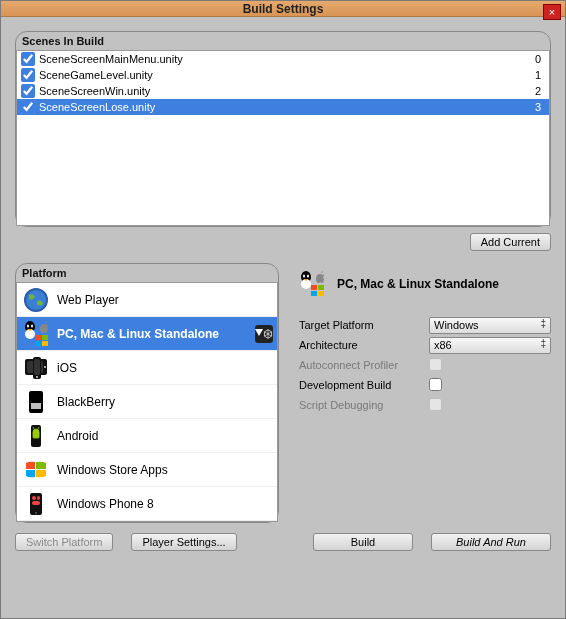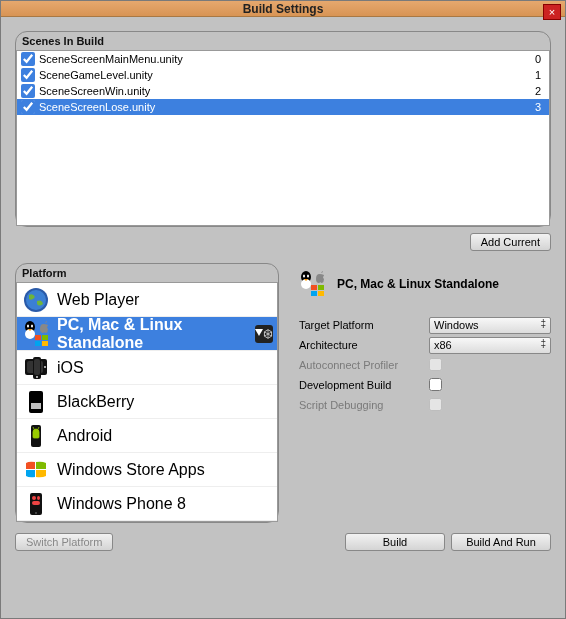--- a/index.html
+++ b/index.html
@@ -16,41 +16,41 @@
   .scene-row.selected { background: #3d80df; color: #fff; }
   .scene-check { width: 14px; height: 14px; margin-right: 4px; accent-color: #3d80df; }
   .scene-name { flex: 1; }
   .scene-index { width: 20px; text-align: right; }
   .add-current-row { display: flex; justify-content: flex-end; margin-top: 6px; }
   .btn { font-size: 11px; padding: 2px 10px; background: linear-gradient(#f2f2f2, #d4d4d4); border: 1px solid #888; border-radius: 3px; cursor: pointer; }
   .btn.disabled { color: #888; }
   .lower { display: flex; gap: 20px; margin-top: 12px; }
   .platform-panel { width: 264px; }
   .platform-list { background: #fff; border: 1px solid #999; height: 240px; overflow-y: scroll; }
-  .platform-row { display: flex; align-items: center; height: 34px; padding: 0 6px; font-size: 16px; cursor: pointer; border-bottom: 1px solid #eee; position: relative; }
+  .platform-row { display: flex; align-items: center; height: 34px; padding: 0 6px; font-size: 12px; cursor: pointer; border-bottom: 1px solid #eee; position: relative; }
   .platform-row.selected { background: #3d80df; color: #fff; font-weight: bold; }
   .platform-icon { width: 26px; height: 26px; margin-right: 8px; display: flex; align-items: center; justify-content: center; }
   .platform-row .current-marker { position: absolute; right: 4px; width: 18px; height: 18px; background: #222; border-radius: 3px; display:flex; align-items:center; justify-content:center; }
   .platform-row .current-marker::before { content:""; width:0; height:0; border-left:4px solid transparent; border-right:4px solid transparent; border-top:7px solid #fff; border-bottom:0; transform: translateY(-1px);}
   .platform-row .current-marker svg { width:14px; height:14px; }
   .settings-pane { flex: 1; padding-top: 2px; }
   .settings-header { display: flex; align-items: center; font-size: 12px; font-weight: bold; margin-bottom: 18px; margin-top: 6px;}
   .settings-header .hicon { width: 30px; height: 26px; margin-right: 8px; }
   .setting-row { display: flex; align-items: center; font-size: 11px; height: 20px; }
   .setting-row.disabled { color: #7a7a7a; }
   .setting-label { width: 130px; }
   .setting-control { flex: 1; }
   .popup { width: 100%; font-size: 11px; height: 17px; background: linear-gradient(#f8f8f8,#dcdcdc); border: 1px solid #888; border-radius: 2px; padding: 0 14px 0 4px; position: relative; text-align:left; cursor:pointer;}
   .popup::after { content: "‡"; position: absolute; right: 4px; top: 0px; font-size: 10px; color: #333; }
   .chk { width: 13px; height: 13px; }
-  .bottom-row { display: flex; margin-top: 10px; gap: 6px; }
+  .bottom-row { display: flex; margin-top: 10px; gap: 18px; }
   .bottom-row .btn { min-width: 0; }
   .bottom-row .spacer { flex: 1; }
   .bottom-row .build-btn { width: 100px; }
-  .bottom-row .buildrun-btn { width: 100px; }
+  .bottom-row .buildrun-btn { width: 120px; font-style: italic; }
   
   .icon-globe circle.outer { fill:#2a5aa8; }
   .icon-globe circle.inner { fill:#3b7fd4; }
   .icon-globe path { fill:#6fb43a; }
   .ico-combo { position:relative; width:26px; height:26px; }
   .winflag { position:absolute; right:0; bottom:0; width:14px; height:12px; }
   .winflag rect { }
   .tux { position:absolute; left:0; top:0; width:14px; height:18px; }
   .apple { position:absolute; right:0; top:0; width:11px; height:13px; fill:#888; }
   .ico-ios rect { fill:#111; rx:2; }
@@ -281,18 +281,19 @@
         <div class="setting-label">Script Debugging</div>
         <div class="setting-control">
           <input type="checkbox" class="chk" disabled="" style="">
         </div>
       </div>
     </div>
   </div>
 
   <div class="bottom-row">
     <button class="btn disabled">Switch Platform</button>
+    <button class="btn">Player Settings...</button>
     <div class="spacer"></div>
     <button class="btn build-btn">Build</button>
     <button class="btn buildrun-btn">Build And Run</button>
   </div>
 
 </div>
 
 </body></html>

